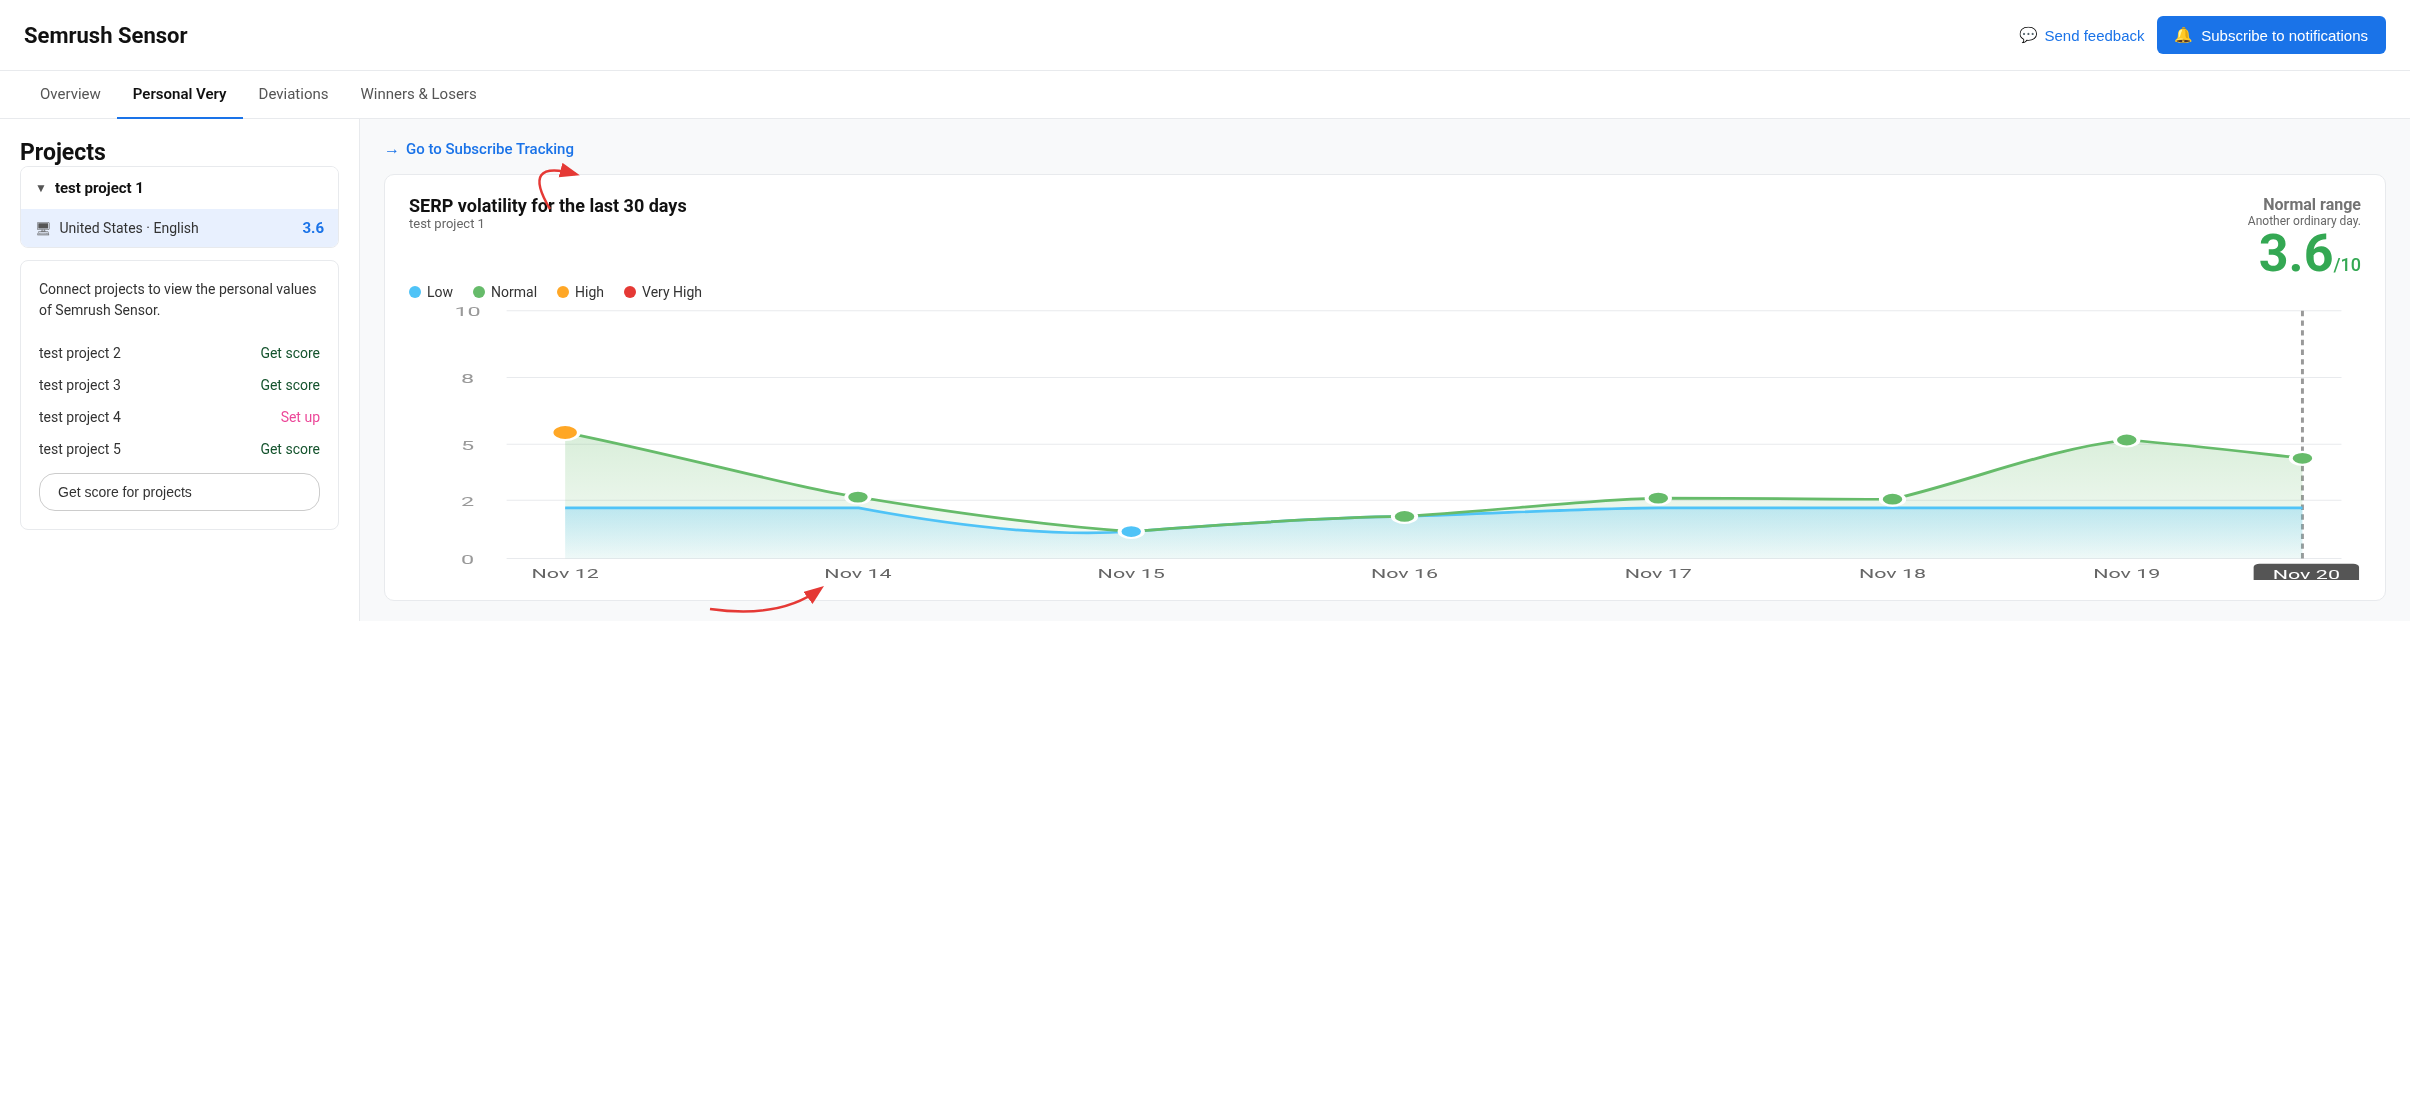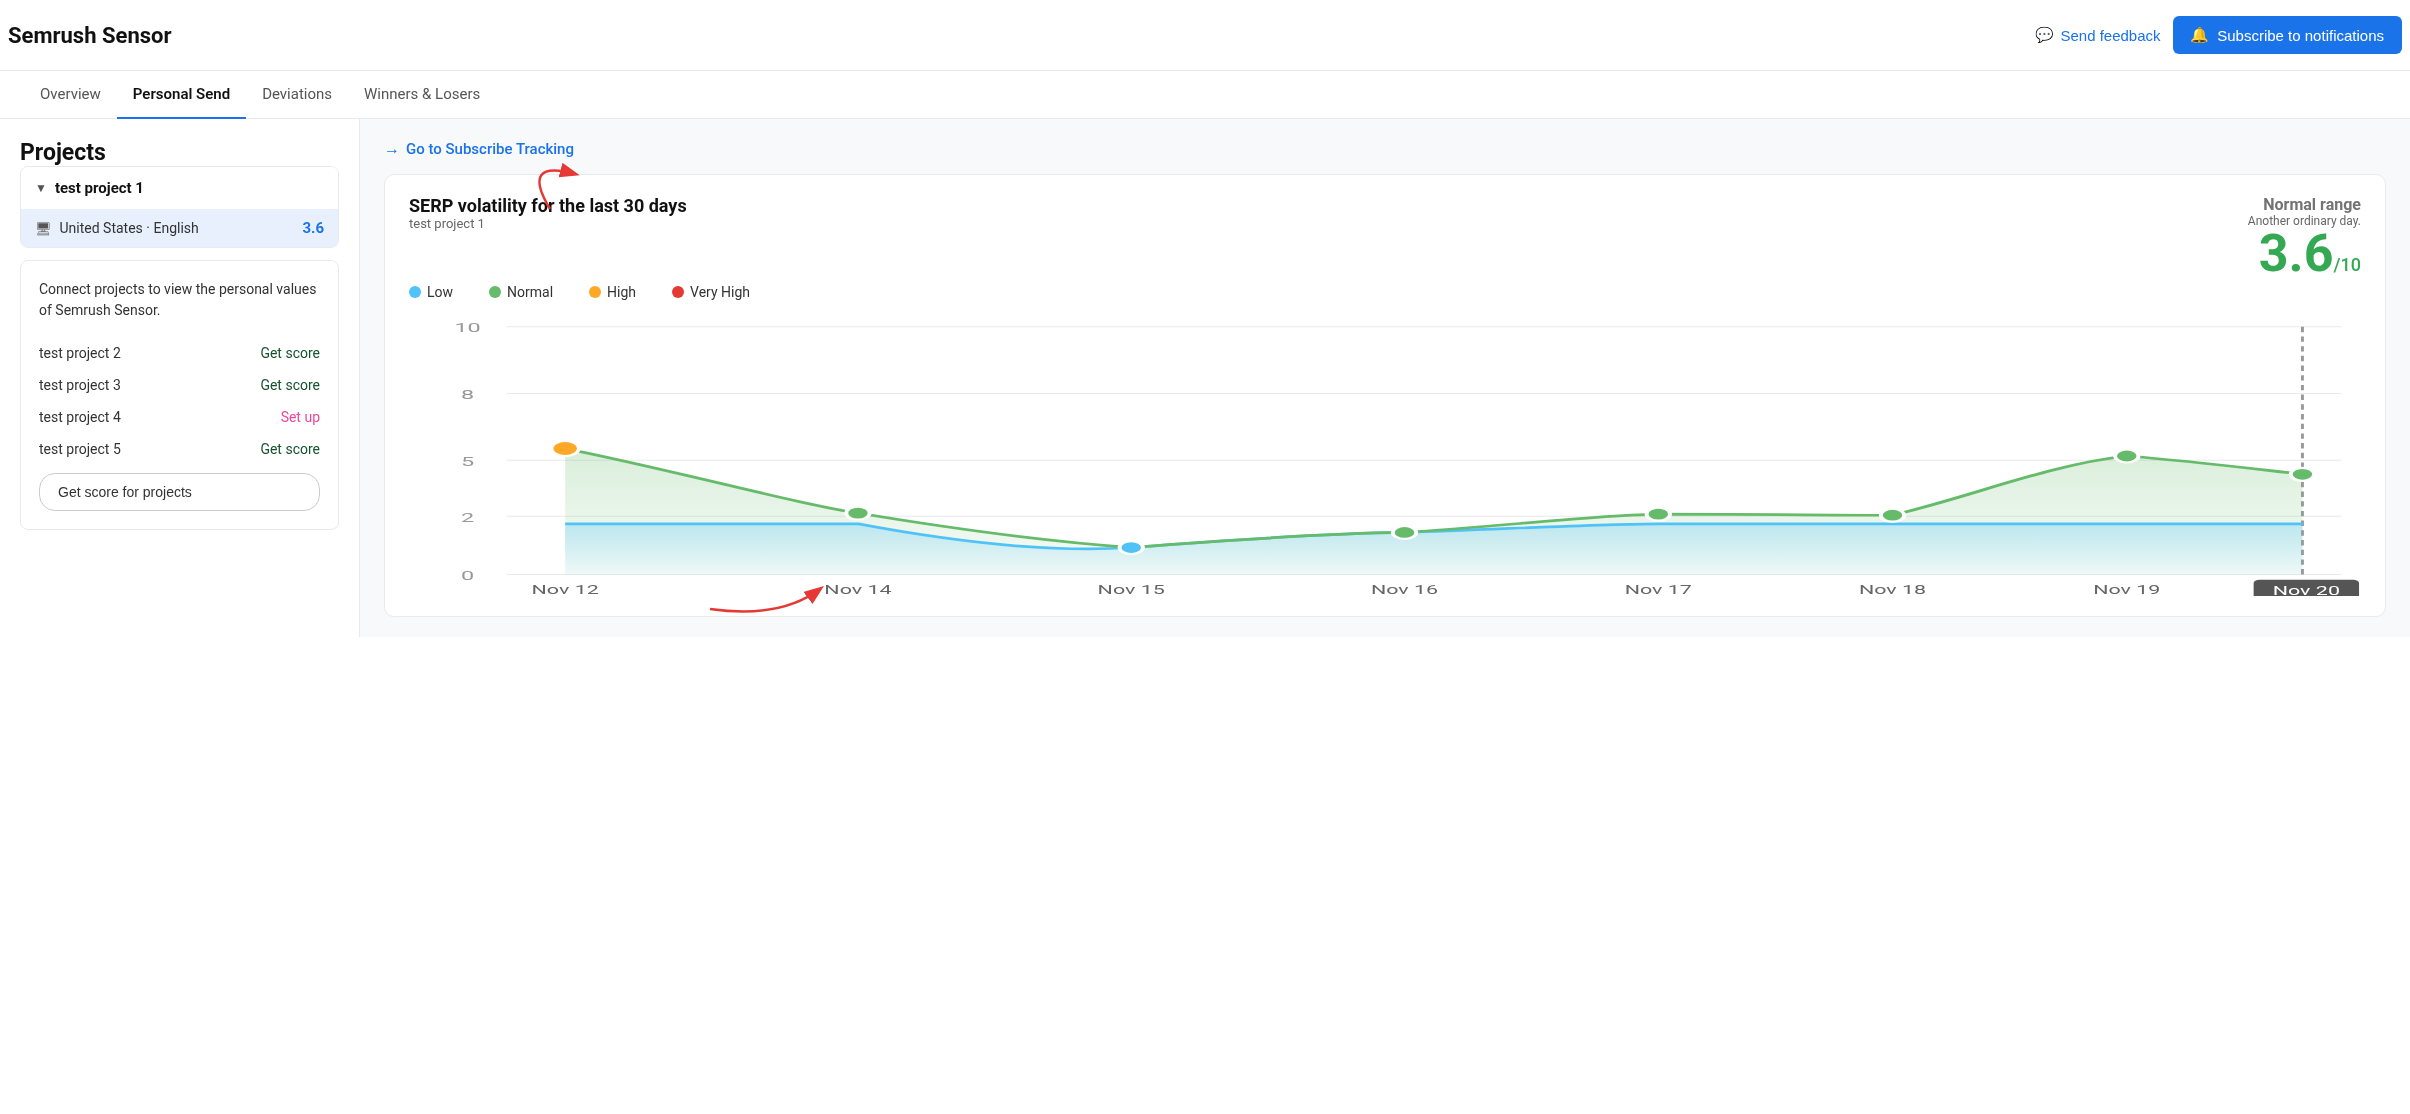--- a/index.html
+++ b/index.html
@@ -1,21 +1,21 @@
 <!DOCTYPE html>
 <html><head>
   <meta charset="utf-8">
   <style>
     * { box-sizing: border-box; margin: 0; padding: 0; }
     body { font-family: -apple-system, BlinkMacSystemFont, 'Segoe UI', Roboto, sans-serif; background: #f8f9fa; color: #333; font-size: 14px; }
 
     .app-wrapper { background: #fff; min-height: 100vh; }
 
     
-    .header { display: flex; align-items: center; justify-content: space-between; padding: 16px 8px; border-bottom: 1px solid #e8eaed; background: #fff; }
+    .header { display: flex; align-items: center; justify-content: space-between; padding: 16px 24px; border-bottom: 1px solid #e8eaed; background: #fff; }
     .header-title { font-size: 22px; font-weight: 700; color: #111; }
     .header-actions { display: flex; align-items: center; gap: 12px; }
     .btn-send-feedback { display: flex; align-items: center; gap: 6px; background: none; border: none; color: #1a73e8; font-size: 15px; cursor: pointer; font-weight: 500; }
     .btn-subscribe { display: flex; align-items: center; gap: 8px; background: #1a73e8; color: #fff; border: none; border-radius: 6px; padding: 10px 18px; font-size: 15px; font-weight: 500; cursor: pointer; }
 
     
     .nav-tabs { display: flex; align-items: center; gap: 0; padding: 0 24px; border-bottom: 1px solid #e8eaed; background: #fff; }
     .nav-tab { padding: 14px 16px; font-size: 15px; color: #555; cursor: pointer; border-bottom: 2px solid transparent; margin-bottom: -1px; text-decoration: none; }
     .nav-tab.active { color: #111; font-weight: 600; border-bottom: 2px solid #1a73e8; }
 
@@ -55,21 +55,21 @@
     .chart-title { font-size: 18px; font-weight: 700; color: #111; }
     .chart-subtitle { font-size: 13px; color: #666; margin-bottom: 16px; }
 
     .score-section { text-align: right; }
     .score-label { font-size: 16px; font-weight: 700; color: #737373; }
     .score-desc { font-size: 12px; color: #666; }
     .score-value { font-size: 52px; font-weight: 700; color: #34a853; line-height: 1; }
     .score-max { font-size: 18px; color: #34a853; font-weight: 500; }
 
     
-    .legend { display: flex; align-items: center; gap: 36px; margin-bottom: 16px; }
+    .legend { display: flex; align-items: center; gap: 20px; }
     .legend-item { display: flex; align-items: center; gap: 6px; font-size: 14px; color: #333; }
     .legend-dot { width: 12px; height: 12px; border-radius: 50%; }
 
     
     .chart-area { position: relative; height: 280px; }
     svg.chart-svg { width: 100%; height: 100%; }
   </style>
 </head>
 <body>
 
@@ -84,21 +84,21 @@
       </button>
       <button class="btn-subscribe">
         <span>🔔</span>
         <span>Subscribe to notifications</span>
       </button>
     </div>
   </div>
 
   <div class="nav-tabs">
     <a class="nav-tab">Overview</a>
-    <a class="nav-tab active">Personal Send</a>
+    <a class="nav-tab active">Personal Very</a>
     <a class="nav-tab">Deviations</a>
     <a class="nav-tab">Winners &amp; Losers</a>
   </div>
 
   <div class="main-content">
 
     <div class="sidebar">
       <div class="sidebar-title">Projects</div>
 
       <div class="project-group">

